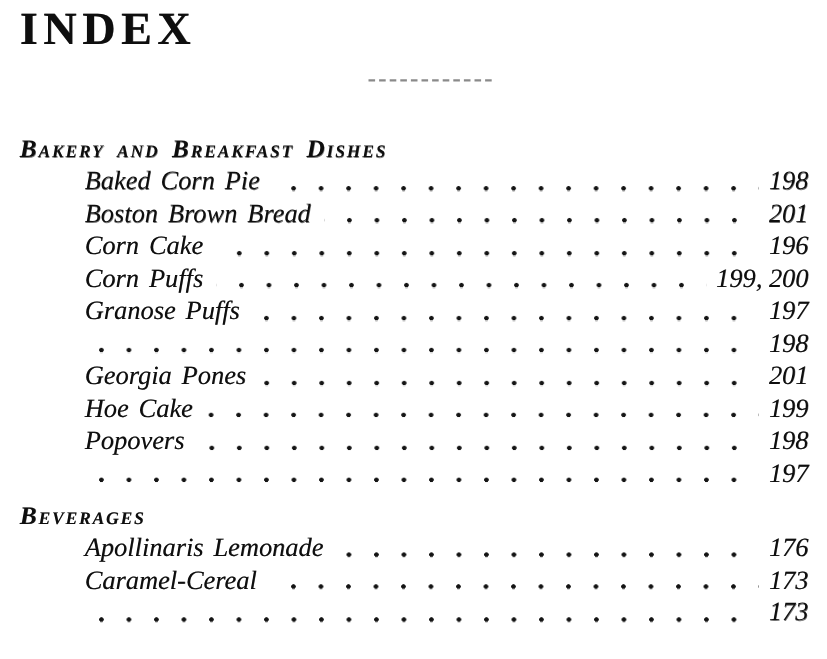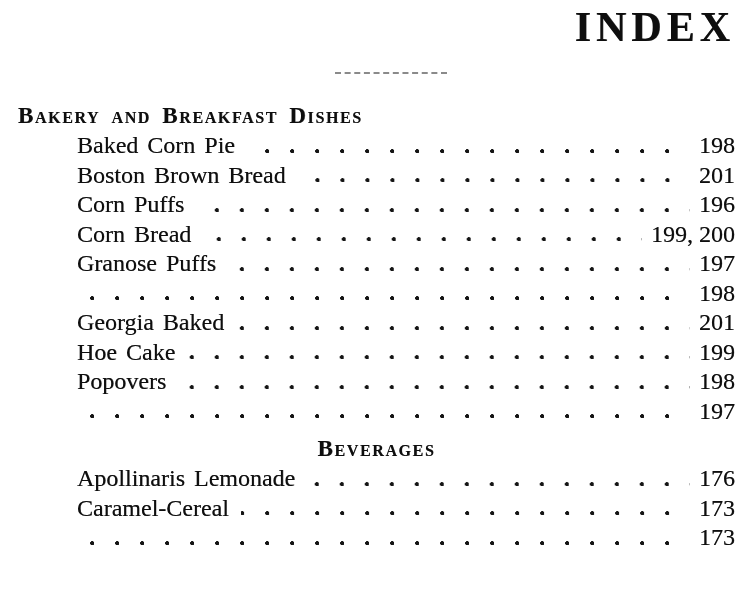--- a/index.html
+++ b/index.html
@@ -14,50 +14,50 @@
     background: #ffffff;
     overflow: hidden;
     font-family: "Liberation Serif", serif;
     color: #0e0e0e;
     box-sizing: border-box;
     padding: 0 17px 0 18px;
   }
   .page-title {
     margin: 0;
     padding-top: 4px;
-    text-align: right;
+    text-align: left;
     font-size: 42px;
     line-height: 46px;
     font-weight: bold;
     letter-spacing: 5px;
     text-shadow: 0.4px 0.4px 0 rgba(0,0,0,0.6);
   }
   .divider {
     width: 112px;
     height: 0;
     margin: 22px auto 0 auto;
     border-top: 2px dashed #8a8a8a;
     transform: translateX(14px);
   }
   .sections {
-    margin-top: 27px;
+    margin-top: 47px;
+    font-style: italic;
   }
   .section-heading {
     margin: 0;
     font-size: 23px;
     line-height: 30px;
     font-weight: bold;
     font-variant: small-caps;
     letter-spacing: 1.6px;
     word-spacing: 4px;
     text-shadow: 0.3px 0.3px 0 rgba(0,0,0,0.5);
   }
   .index-section + .index-section .section-heading {
     margin-top: 8px;
-    text-align: center;
   }
   .entry-row {
     display: flex;
     align-items: baseline;
     height: 29.5px;
     padding-left: 59px;
     font-size: 24px;
     line-height: 29.5px;
   }
   .entry-name {
@@ -97,45 +97,45 @@
     <span class="entry-pages">198</span>
   </div>
 
   <div class="entry-row">
     <span class="entry-name">Boston Brown Bread</span>
     <span class="leader"></span>
     <span class="entry-pages">201</span>
   </div>
 
   <div class="entry-row">
-    <span class="entry-name">Corn Puffs</span>
+    <span class="entry-name">Corn Cake</span>
     <span class="leader"></span>
     <span class="entry-pages">196</span>
   </div>
 
   <div class="entry-row">
-    <span class="entry-name">Corn Bread</span>
+    <span class="entry-name">Corn Puffs</span>
     <span class="leader"></span>
     <span class="entry-pages">199, 200</span>
   </div>
 
 
   <div class="entry-row">
     <span class="entry-name">Granose Puffs</span>
     <span class="leader"></span>
     <span class="entry-pages">197</span>
   </div>
 
   <div class="entry-row">
     <span class="leader"></span>
     <span class="entry-pages">198</span>
   </div>
 
   <div class="entry-row">
-    <span class="entry-name">Georgia Baked</span>
+    <span class="entry-name">Georgia Pones</span>
     <span class="leader"></span>
     <span class="entry-pages">201</span>
   </div>
 
   <div class="entry-row">
     <span class="entry-name">Hoe Cake</span>
     <span class="leader"></span>
     <span class="entry-pages">199</span>
   </div>
 

